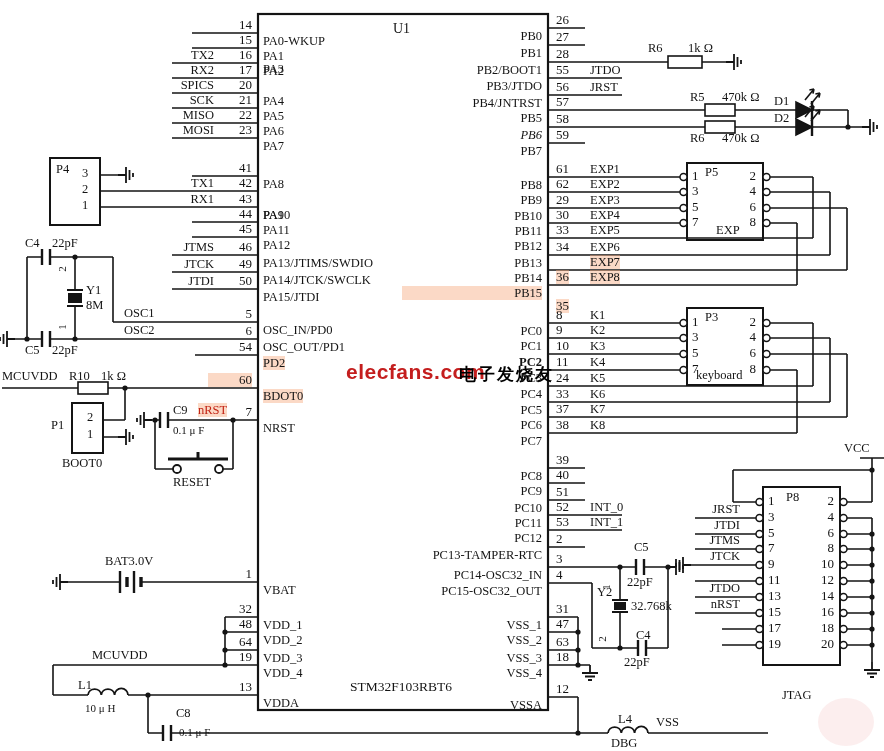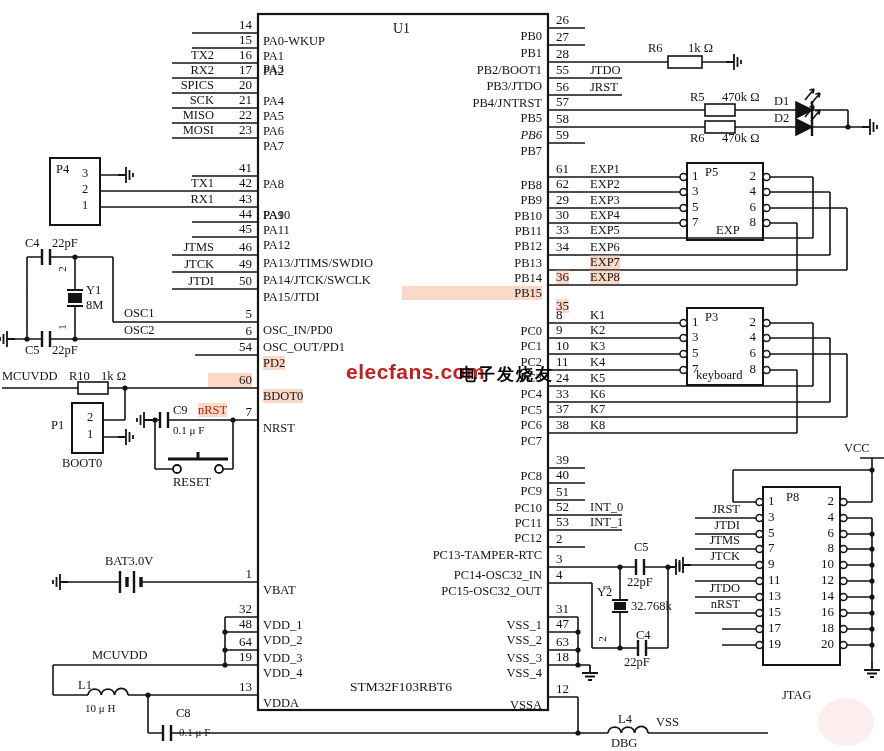--- a/index.html
+++ b/index.html
@@ -391,21 +391,21 @@
       <span class="lbl pnum hl" style="left:556px;top:270px;">36</span>
       <span class="lbl nameR hl" style="left:402px;top:286px;">PB15</span>
       <span class="lbl hl" style="left:590px;top:270px;">EXP8</span>
       <span class="lbl pnum" style="left:556px;top:308px;">8</span>
       <span class="lbl nameR" style="left:402px;top:324px;">PC0</span>
       <span class="lbl " style="left:590px;top:308px;">K1</span>
       <span class="lbl pnum" style="left:556px;top:323px;">9</span>
       <span class="lbl nameR" style="left:402px;top:339px;">PC1</span>
       <span class="lbl " style="left:590px;top:323px;">K2</span>
       <span class="lbl pnum" style="left:556px;top:339px;">10</span>
-      <span class="lbl nameR" style="left:402px;top:355px;">PC2</span>
+      <span class="lbl nameR" style="left:402px;top:355px;font-weight:bold;">PC2</span>
       <span class="lbl " style="left:590px;top:339px;">K3</span>
       <span class="lbl pnum" style="left:556px;top:355px;">11</span>
       <span class="lbl nameR" style="left:402px;top:371px;">PC3</span>
       <span class="lbl " style="left:590px;top:355px;">K4</span>
       <span class="lbl pnum" style="left:556px;top:371px;">24</span>
       <span class="lbl nameR" style="left:402px;top:387px;">PC4</span>
       <span class="lbl " style="left:590px;top:371px;">K5</span>
       <span class="lbl pnum" style="left:556px;top:387px;">33</span>
       <span class="lbl nameR" style="left:402px;top:403px;">PC5</span>
       <span class="lbl " style="left:590px;top:387px;">K6</span>

